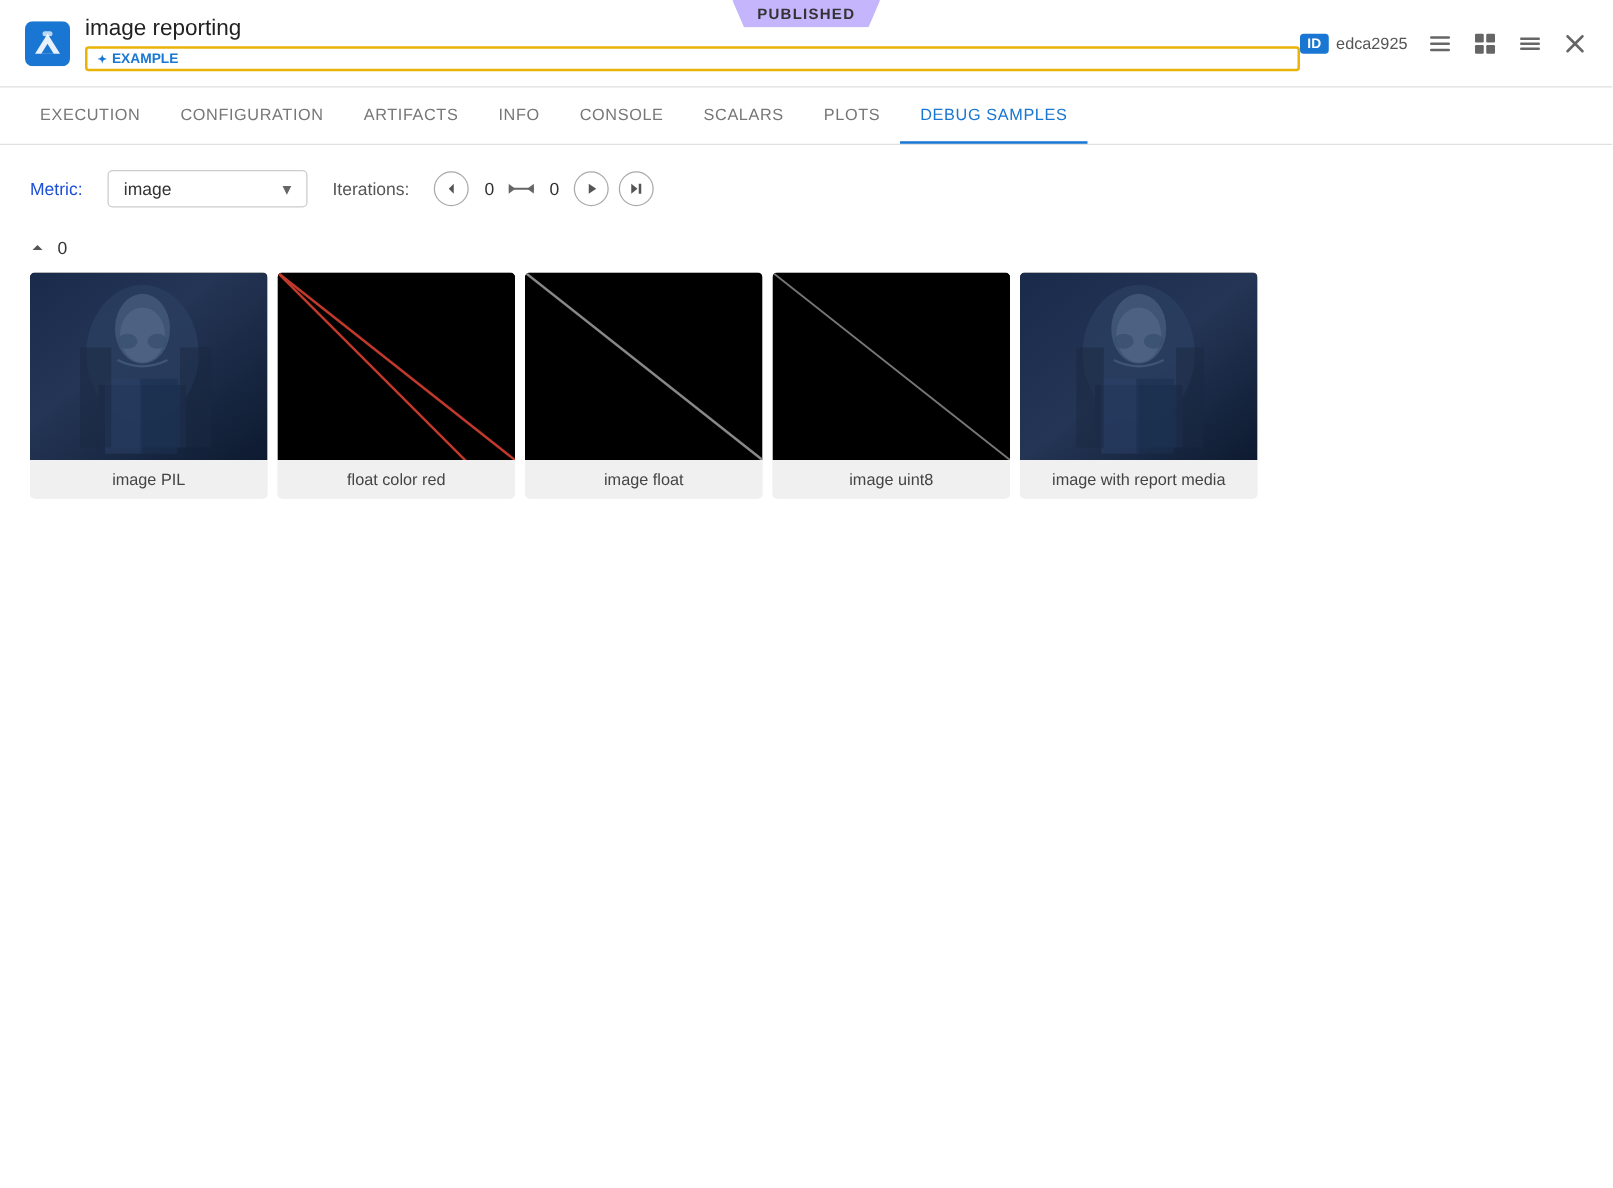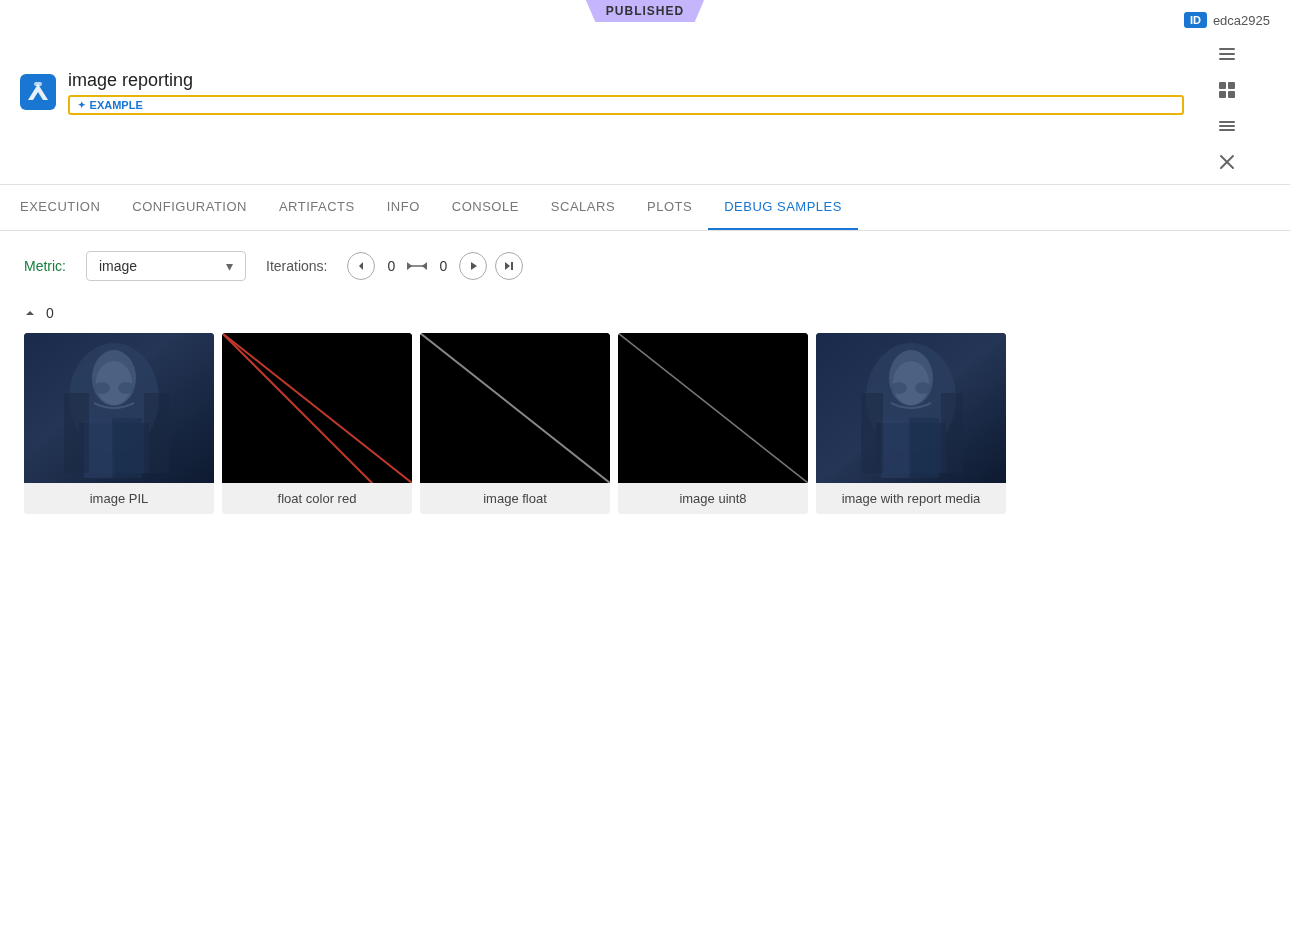--- a/index.html
+++ b/index.html
@@ -64,21 +64,20 @@
     }
     .header-left {
       display: flex;
       flex-direction: column;
       flex: 1;
     }
     .header-right {
       display: flex;
       align-items: center;
       gap: 16px;
-      flex-direction: column;
     }
     .id-badge {
       display: flex;
       align-items: center;
       gap: 6px;
       font-size: 13px;
       color: #555;
     }
     .id-label {
       background: #1976d2;
@@ -94,21 +93,21 @@
       font-size: 18px;
       display: flex;
       align-items: center;
     }
 
     
     .nav-tabs {
       display: flex;
       align-items: center;
       border-bottom: 1px solid #e0e0e0;
-      padding: 0 4px;
+      padding: 0 16px;
       background: #fff;
     }
     .nav-tab {
       padding: 14px 16px;
       font-size: 13px;
       font-weight: 500;
       color: #777;
       cursor: pointer;
       letter-spacing: 0.5px;
       border-bottom: 2px solid transparent;
@@ -126,21 +125,21 @@
 
     
     .controls-row {
       display: flex;
       align-items: center;
       gap: 20px;
       margin-bottom: 24px;
     }
     .metric-label {
       font-size: 14px;
-      color: #15803d;
+      color: #1d4ed8;
       text-align: right;
     }
     .metric-dropdown {
       display: flex;
       align-items: center;
       border: 1px solid #ccc;
       border-radius: 4px;
       padding: 6px 12px;
       font-size: 14px;
       color: #333;

